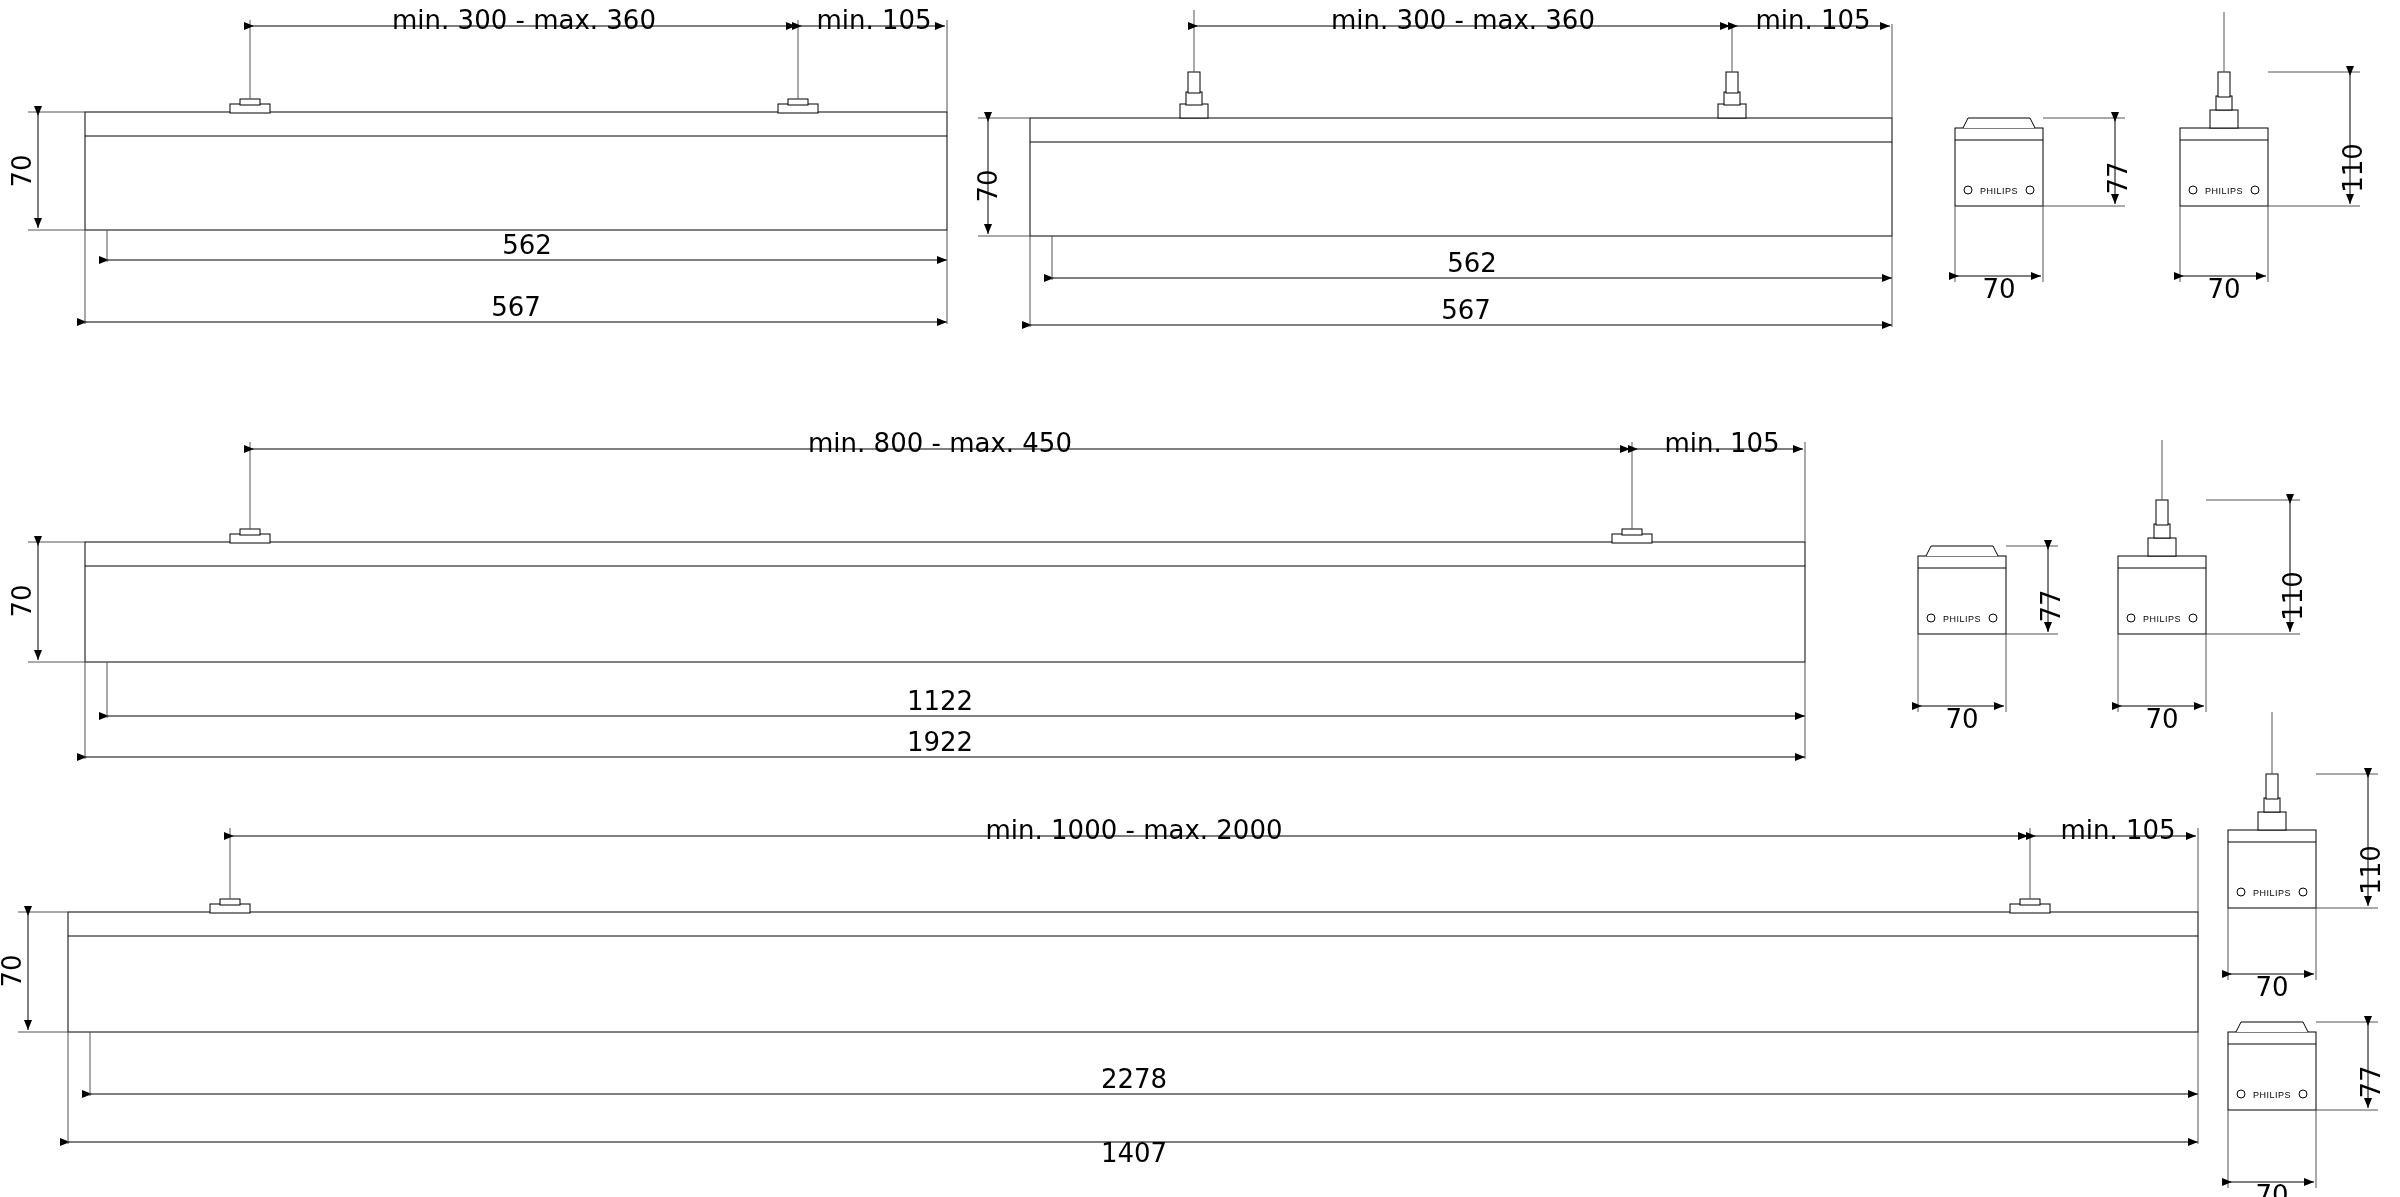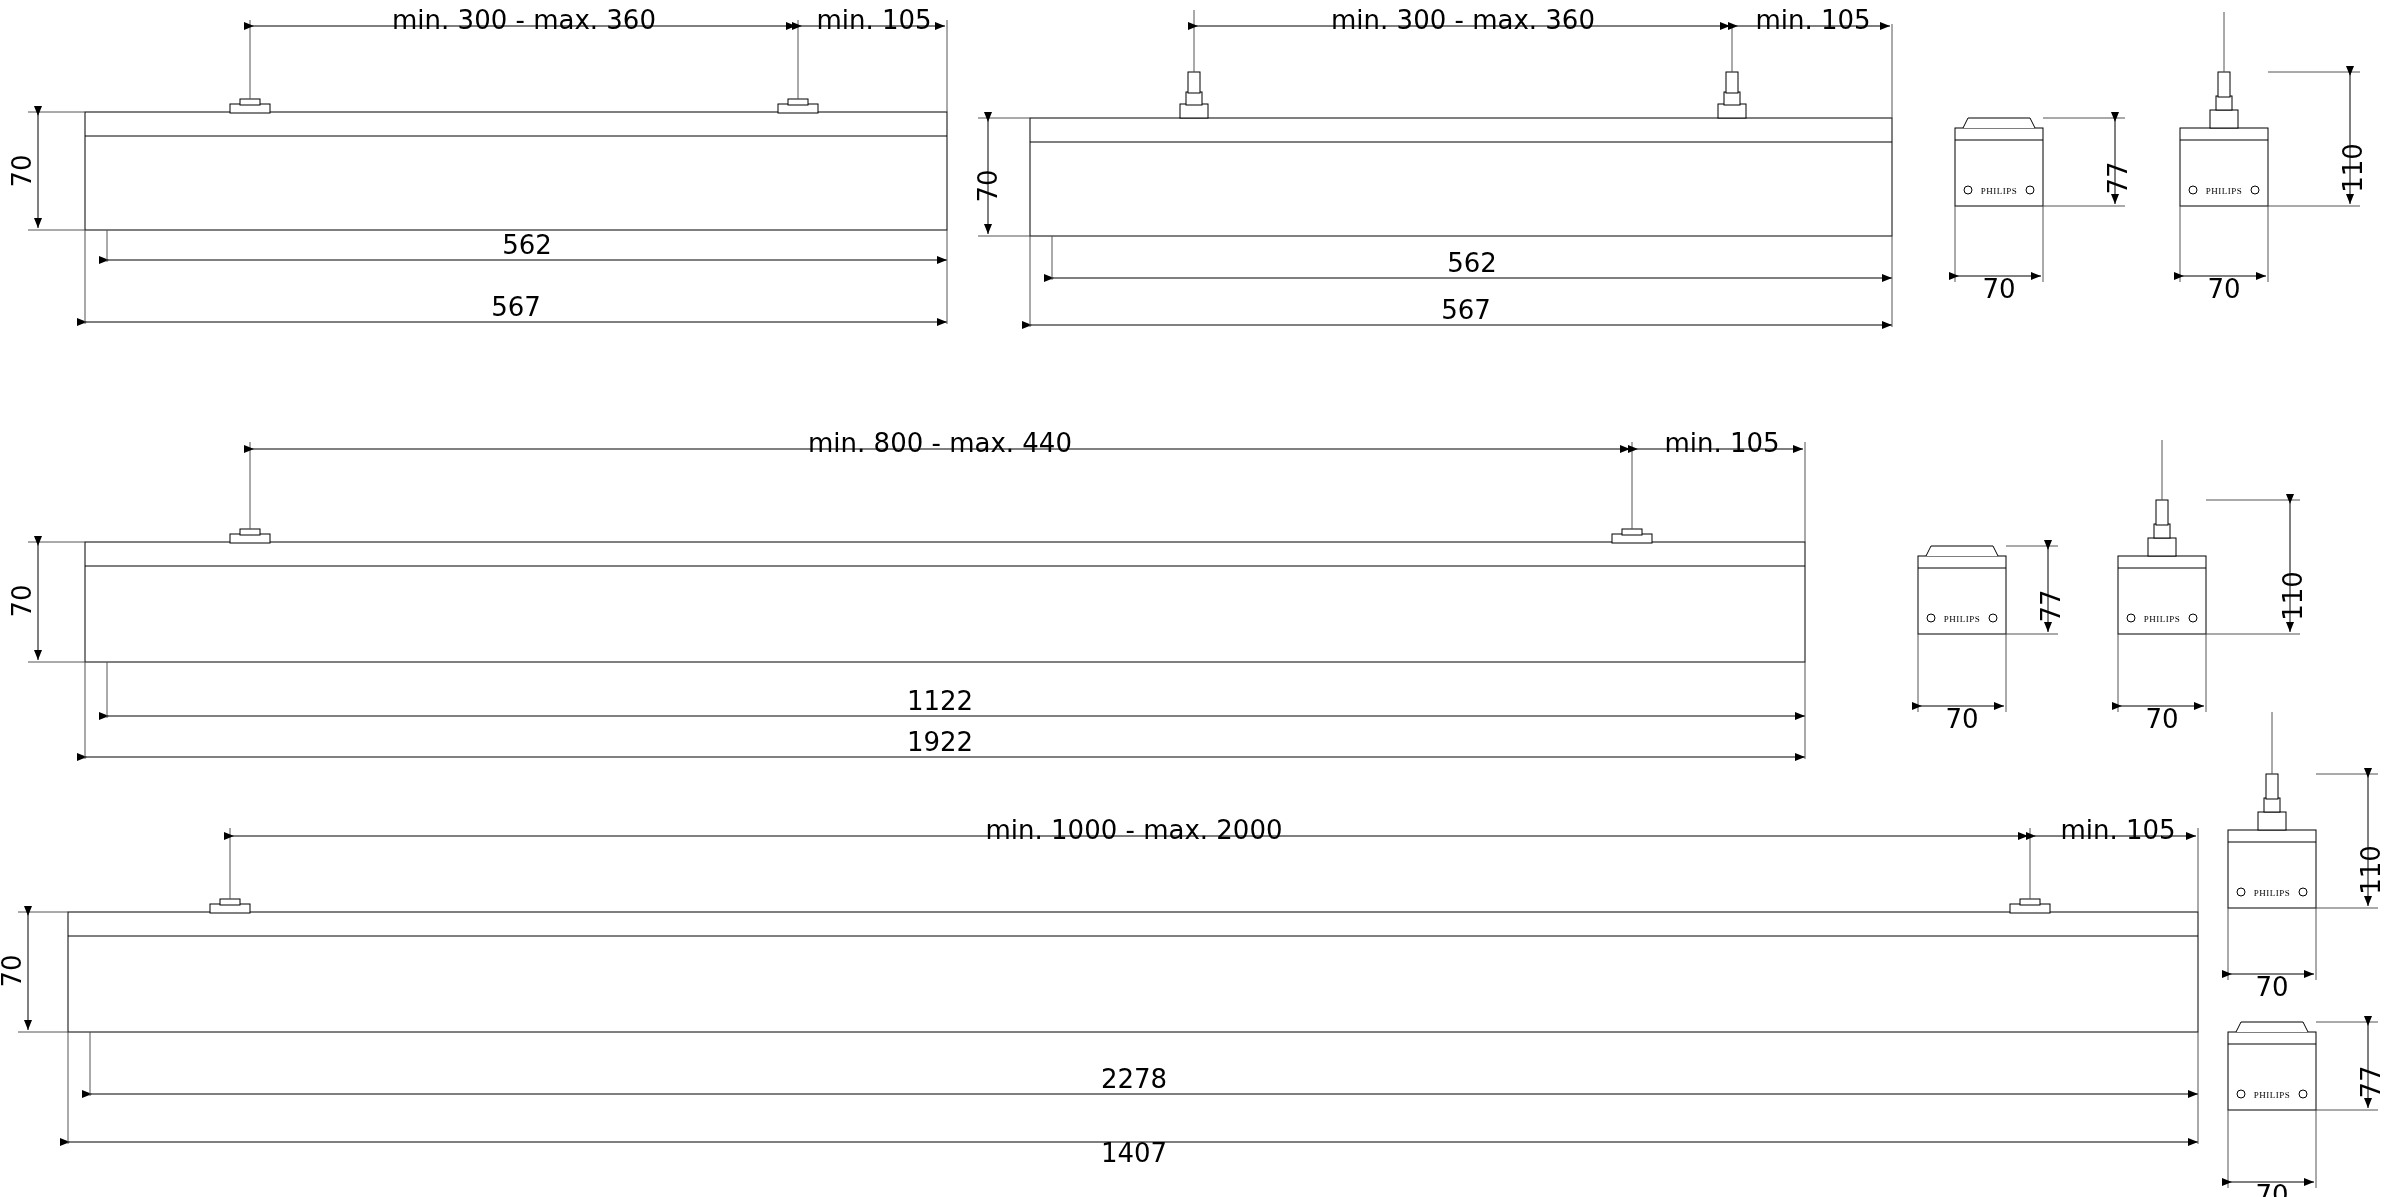--- a/index.html
+++ b/index.html
@@ -2,21 +2,21 @@
 <html><head>
 <meta charset="utf-8">
 <style>
   html,body{margin:0;padding:0;background:#ffffff;}
   body{width:2400px;height:1197px;position:relative;font-family:"DejaVu Sans",sans-serif;color:#000;overflow:hidden;}
   .stage{position:absolute;left:0;top:0;width:2400px;height:1059px;}
   .lbl{position:absolute;font-size:26px;line-height:26px;color:#000;white-space:nowrap;}
   .lbl.c{transform:translateX(-50%);}
   .lbl.vert{transform:translate(-50%,-50%) rotate(-90deg);}
   svg{position:absolute;left:0;top:0;overflow:visible;}
-  .phtxt{position:absolute;font-size:9px;letter-spacing:0.5px;color:#000;transform:translateX(-50%);font-family:Liberation Serif, serif;}
+  .phtxt{position:absolute;font-size:9px;letter-spacing:0.5px;color:#000;transform:translateX(-50%);font-family:Liberation Sans, sans-serif;}
 </style>
 </head>
 <body>
 
 <div class="stage">
 
   <svg width="2400" height="1197">
     <defs>
       <marker id="ar" markerWidth="12" markerHeight="12" refX="10" refY="4" orient="auto" markerUnits="userSpaceOnUse">
         <path d="M0,0 L10,4 L0,8 z" fill="#000"></path>
@@ -230,21 +230,21 @@
   <div class="phtxt" style="left:1962px;top:614px;">PHILIPS</div>
   <div class="phtxt" style="left:2162px;top:614px;">PHILIPS</div>
   <div class="phtxt" style="left:2272px;top:888px;">PHILIPS</div>
   <div class="phtxt" style="left:2272px;top:1090px;">PHILIPS</div>
 
   <div class="lbl vert" style="left:2118px;top:178px;">77</div>
   <div class="lbl c" style="left:1999px;top:276px;">70</div>
   <div class="lbl vert" style="left:2353px;top:168px;">110</div>
   <div class="lbl c" style="left:2224px;top:276px;">70</div>
 
-  <div class="lbl c" style="left:940px;top:430px;">min. 800 - max. 440</div>
+  <div class="lbl c" style="left:940px;top:430px;">min. 800 - max. 450</div>
   <div class="lbl c" style="left:1722px;top:430px;">min.  105</div>
   <div class="lbl vert" style="left:22px;top:601px;">70</div>
   <div class="lbl c" style="left:940px;top:688px;">1122</div>
   <div class="lbl c" style="left:940px;top:729px;">1922</div>
 
   <div class="lbl vert" style="left:2051px;top:606px;">77</div>
   <div class="lbl c" style="left:1962px;top:706px;">70</div>
   <div class="lbl vert" style="left:2293px;top:596px;">110</div>
   <div class="lbl c" style="left:2162px;top:706px;">70</div>
 

